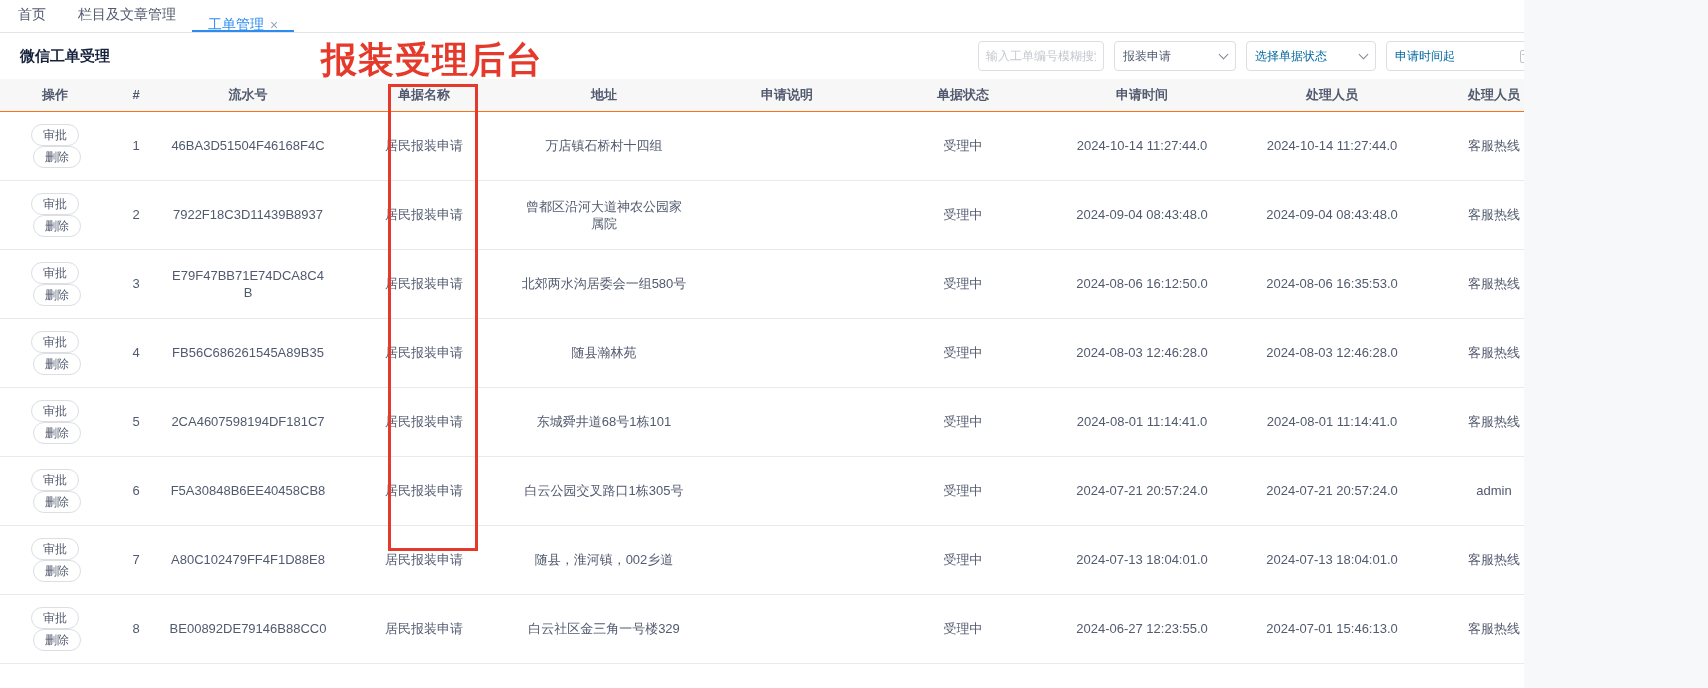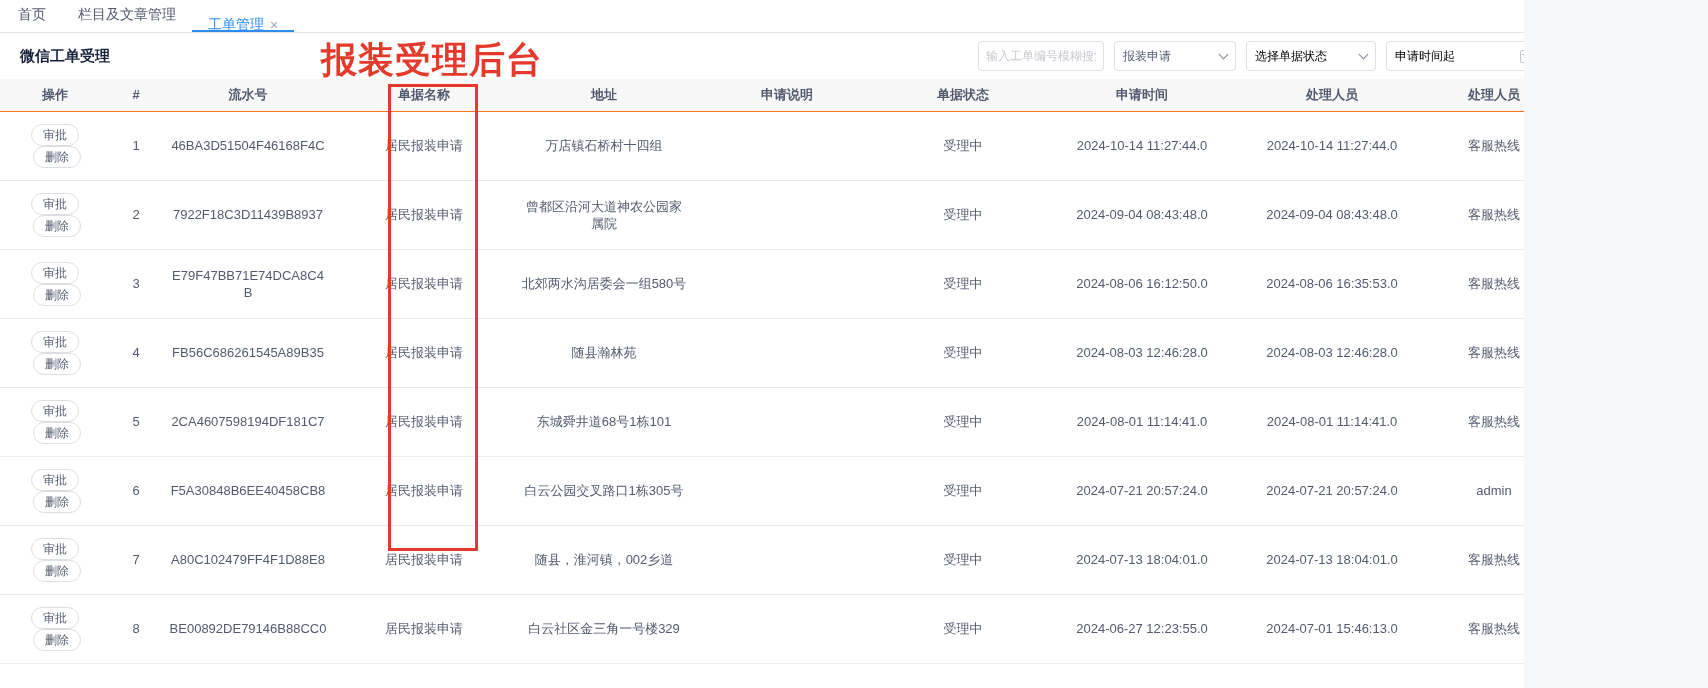--- a/index.html
+++ b/index.html
@@ -30,21 +30,21 @@
   .page-title {
     position: absolute; left: 20px; top: 14px;
     font-size: 15px; font-weight: bold; color: #17233d;
   }
   .filters { position: absolute; left: 978px; top: 8px; display: flex; gap: 10px; }
   .ctl {
     height: 30px; border: 1px solid #dcdee2; border-radius: 4px; background: #fff;
     display: flex; align-items: center; justify-content: space-between;
     padding: 0 8px; font-size: 12px; color: #515a6e; cursor: pointer; flex: none;
   }
-  .ctl .ph { color: #000000; }
+  .ctl .ph { color: #0369a1; }
   input.ctl { cursor: text; padding: 0 7px; outline: none; color: #515a6e; }
   input.ctl::placeholder { color: #c5c8ce; }
   .w-search { width: 126px; }
   .w-type { width: 122px; text-align: right; }
   .w-status { width: 130px; }
   .w-date1 { width: 156px; }
   .w-date2 { width: 170px; }
   .chev {
     width: 7px; height: 7px; flex: none; margin-left: 6px; margin-top: -3px;
     border-right: 1px solid #808695; border-bottom: 1px solid #808695;

